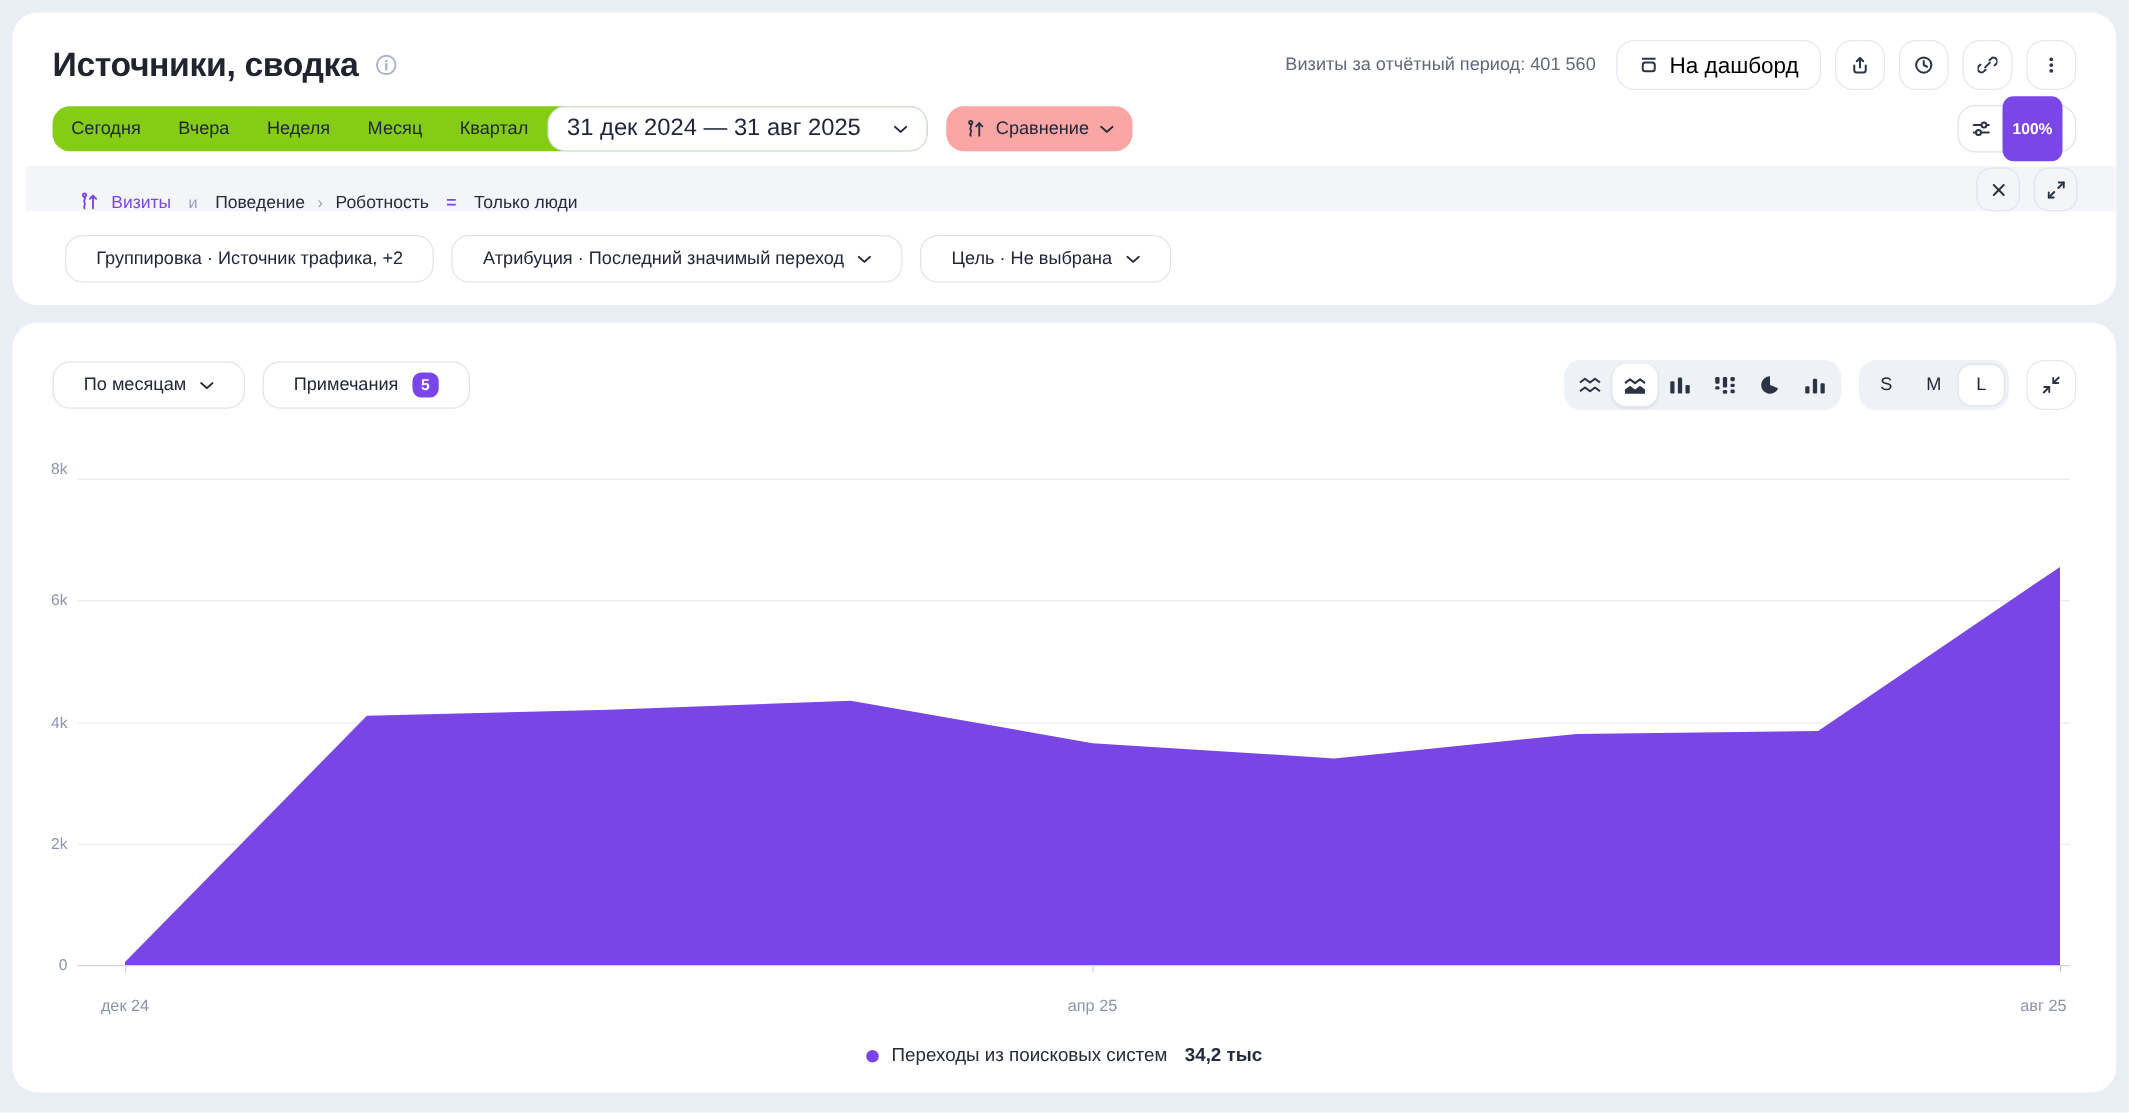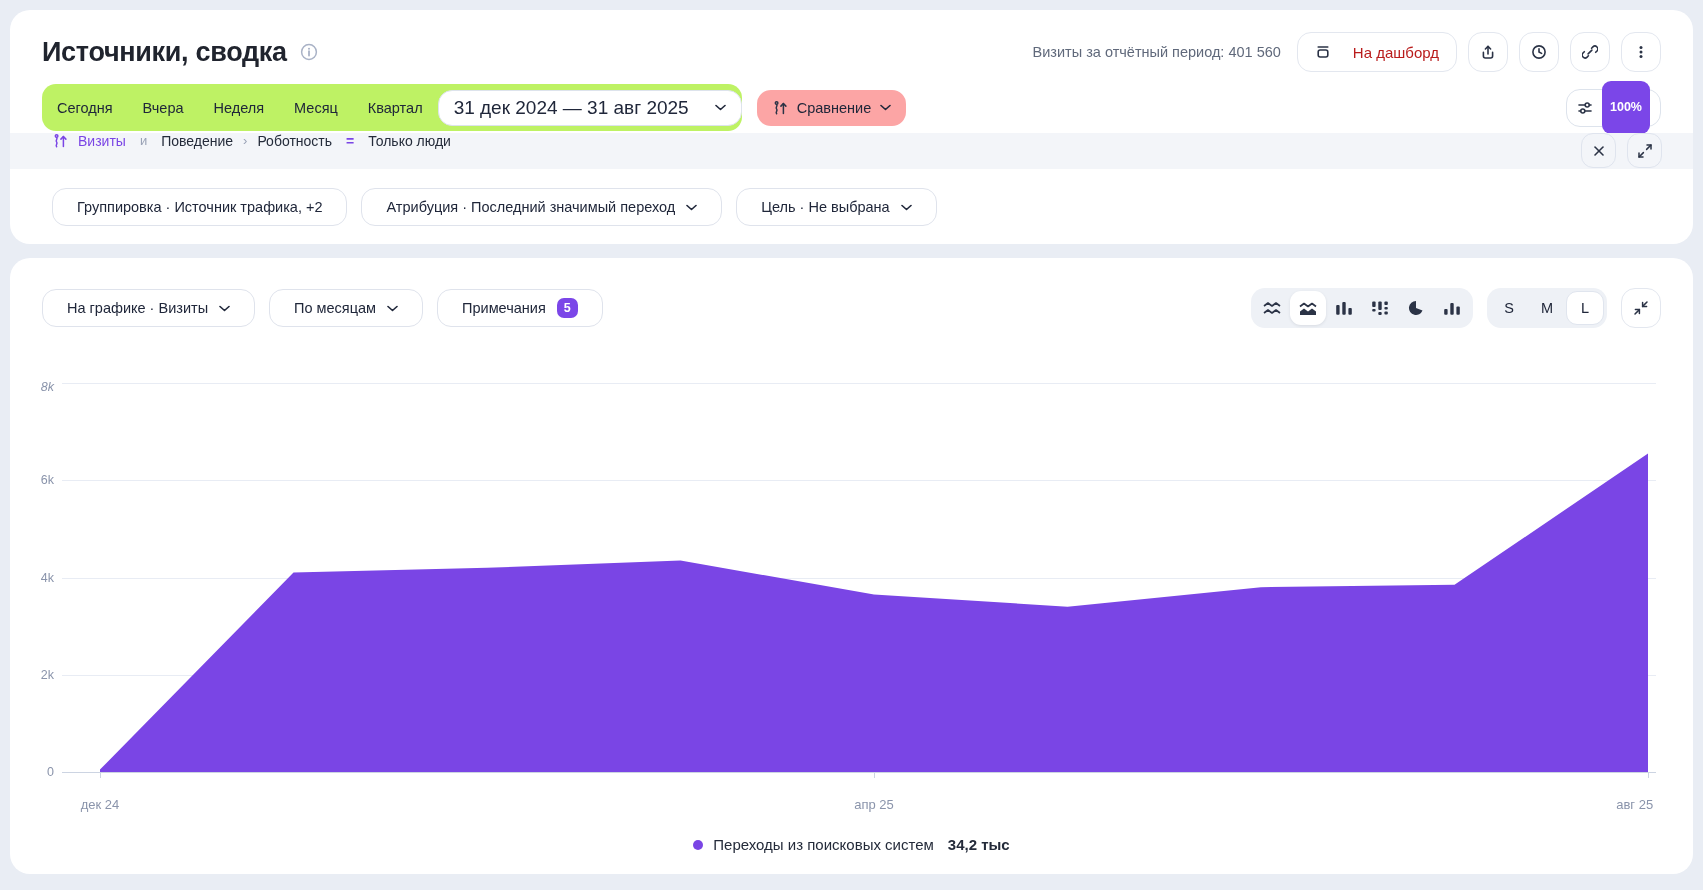--- a/index.html
+++ b/index.html
@@ -13,40 +13,40 @@
   .card { position:absolute; left:10px; width:1683px; background:#fff; border-radius:20px; }
   #card-top { top:10px; height:234px; }
   #card-chart { top:258px; height:616px; }
 
   
   .header-row { display:flex; align-items:center; padding:22px 32px 0 32px; }
   .page-title { font-size:27px; font-weight:700; letter-spacing:-0.3px; line-height:36px; color:#20242e; }
   .info-btn { margin-left:12px; display:flex; align-items:center; }
   .header-right { margin-left:auto; display:flex; align-items:center; gap:11px; }
   .visits-summary { color:#60697b; font-size:14.5px; margin-right:5px; white-space:nowrap; }
-  .btn { display:inline-flex; align-items:center; gap:22px; height:40px; padding:0 17px;
-         border:1px solid #e3e7ef; border-radius:14px; background:#fff; font-size:15px; color:#b91c1c; cursor:pointer; }
+  .btn { display:inline-flex; align-items:center; gap:9px; height:40px; padding:0 17px;
+         border:1px solid #e3e7ef; border-radius:14px; background:#fff; font-size:18px; color:#000000; cursor:pointer; }
   .icon-btn { width:40px; justify-content:center; padding:0; }
 
   
   .toolbar-row { display:flex; align-items:center; gap:15px; padding:12px 32px 0 32px; }
-  .range-group { display:flex; align-items:center; background:#bef264; border-radius:14px; height:47px; }
+  .range-group { display:flex; align-items:center; background:#84cc16; border-radius:14px; height:36px; }
   .range-item { padding:0 15px; font-size:14.5px; line-height:36px; cursor:pointer; color:#20273a; }
   .pill-white { display:inline-flex; align-items:center; gap:26px; height:36px; padding:0 15px;
                 background:#fff; border:1px solid #dde3ec; border-radius:14px; font-size:19px; color:#20273a; cursor:pointer; }
   .pill-gray  { display:inline-flex; align-items:center; gap:9px; height:36px; padding:0 15px;
                 background:#fca5a5; border-radius:14px; font-size:14.5px; color:#20273a; cursor:pointer; }
   .sampling { margin-left:auto; display:inline-flex; align-items:center; gap:9px; height:38px; padding:0 10px;
               background:#fff; border:1px solid #dde3ec; border-radius:14px; cursor:pointer; }
   .sampling-badge { background:var(--badge,#7b46e8); color:#fff; font-size:12.5px; font-weight:700;
                     padding:20px 8px; border-radius:9px; line-height:1; }
 
   
-  .filter-strip { position:absolute; left:0; right:0; top:123px; height:36px; background:#f3f5f9;
-                  display:flex; align-items:flex-start; padding:0 31px 0 42px; font-size:14px; }
+  .filter-strip { position:absolute; left:11px; right:0; top:123px; height:36px; background:#f3f5f9;
+                  display:flex; align-items:flex-end; padding:0 31px 0 42px; font-size:14px; }
   .filter-strip .gap-s { margin-left:10px; } .filter-strip .gap-m { margin-left:14px; }
   .metric-link { color:var(--accent,#7a45e5); font-weight:500; cursor:pointer; }
   .dim { color:#99a2b6; font-size:13px; }
   .crumb { color:#242b3a; }
   .op-eq { color:var(--accent,#7a45e5); font-weight:700; }
   .strip-right { margin-left:auto; display:flex; gap:11px; }
   .strip-btn { width:35px; height:35px; border:1px solid #dfe4ee; border-radius:12px; background:transparent;
                display:flex; align-items:center; justify-content:center; cursor:pointer; }
 
   
@@ -229,26 +229,20 @@
         <polyline points="1,1.5 5.5,5.5 10,1.5" stroke="#20273a" stroke-width="1.6" stroke-linecap="round" stroke-linejoin="round"></polyline>
       </svg>
     </span>
   </div>
 </div>
 
 <div class="card" id="card-chart">
 
   <div class="chart-controls">
     <span class="setting-pill">
-      <span>На графике · Визиты</span>
-      <svg class="ic chev" width="11" height="7" viewBox="0 0 11 7" fill="none">
-        <polyline points="1,1.5 5.5,5.5 10,1.5" stroke="#20273a" stroke-width="1.6" stroke-linecap="round" stroke-linejoin="round"></polyline>
-      </svg>
-    </span>
-    <span class="setting-pill">
       <span>По месяцам</span>
       <svg class="ic chev" width="11" height="7" viewBox="0 0 11 7" fill="none">
         <polyline points="1,1.5 5.5,5.5 10,1.5" stroke="#20273a" stroke-width="1.6" stroke-linecap="round" stroke-linejoin="round"></polyline>
       </svg>
     </span>
     <span class="setting-pill">
       <span>Примечания</span>
       <span class="notes-badge">5</span>
     </span>
 
@@ -325,21 +319,21 @@
         <line x1="38.5" x2="38.5" y1="395" y2="401" stroke="#ccd4e2"></line>
         <line x1="812.5" x2="812.5" y1="395" y2="401" stroke="#ccd4e2"></line>
         <line x1="1586.5" x2="1586.5" y1="395" y2="401" stroke="#ccd4e2"></line>
         <polygon points="38,395 38,392.6 231.5,195.6 425,190.8 618.5,183.5 812,217.5 1005.5,229.7 1199,210.2 1392.5,207.8 1586,76.5 1586,395" fill="#7a45e5"></polygon>
       </svg>
     <div id="axis-labels">
         <div class="y-label" style="top: 505px;">0</div>
         <div class="y-label" style="top: 407.75px;">2k</div>
         <div class="y-label" style="top: 310.5px;">4k</div>
         <div class="y-label" style="top: 213.25px;">6k</div>
-        <div class="y-label" style="top: 120px; font-style: italic;">8k</div>
+        <div class="y-label" style="top: 108px;">8k</div>
         <div class="x-label" style="left: 90px;">дек 24</div>
         <div class="x-label" style="left: 864px;">апр 25</div>
         <div class="x-label" style="left: 1638px; transform: translateX(-86%);">авг 25</div>
       </div>
     <div class="legend">
       <span class="legend-dot"></span>
       <span class="legend-label">Переходы из поисковых систем</span>
       <span class="legend-value">34,2 тыс</span>
     </div>
   </div>

